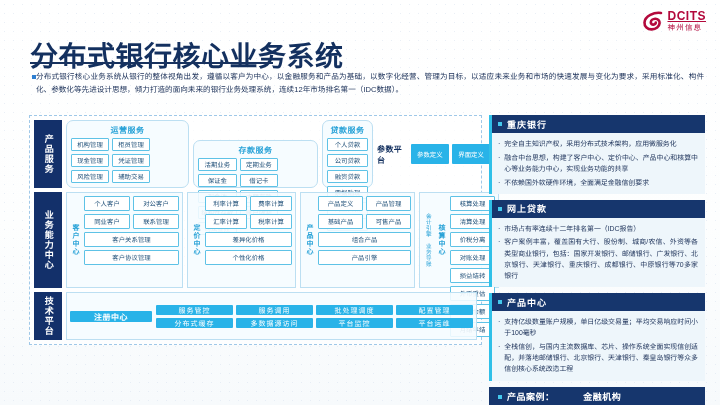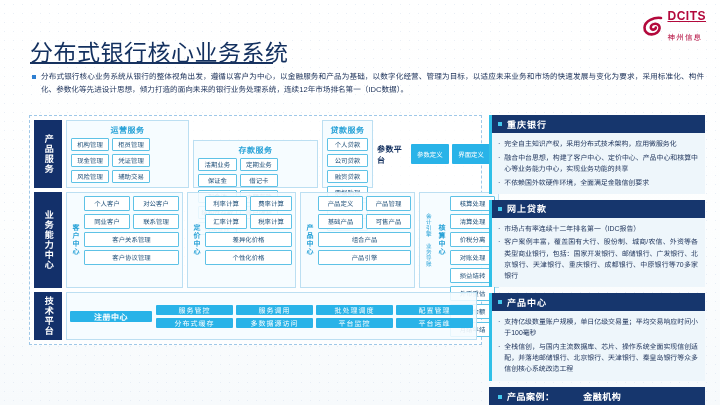--- a/index.html
+++ b/index.html
@@ -23,34 +23,34 @@
   .bg-wash{
     position:absolute;left:0;top:0;width:720px;height:405px;
     background:linear-gradient(180deg,#ffffff 0%,#fdfefe 55%,#f7fafc 100%);
   }
 
   
   .logo{position:absolute;right:14px;top:10px;display:flex;align-items:center;gap:4px;}
   .logo-mark{width:22px;height:22px;position:relative;}
   .logo-text{display:flex;flex-direction:column;line-height:1;}
   .logo-en{font-size:12px;font-weight:bold;color:#b3093c;letter-spacing:.5px;text-decoration:underline;}
-  .logo-cn{font-size:7.5px;color:#b3093c;letter-spacing:1.2px;margin-top:12px;}
+  .logo-cn{font-size:7.5px;color:#b3093c;letter-spacing:1.2px;margin-top:2px;}
 
   
   .title{
     position:absolute;left:30px;top:34px;
-    font-size:23px;font-weight:normal;color:#13305f;letter-spacing:.5px;
+    font-size:28px;font-weight:bold;color:#13305f;letter-spacing:.5px;
     white-space:nowrap;
   }
   .title-rule{
     position:absolute;left:30px;top:62px;width:243px;height:2px;background:#17325f;
   }
 
   
-  .intro{position:absolute;left:32px;top:70px;width:672px;display:flex;gap:5px;}
+  .intro{position:absolute;left:32px;top:70px;width:672px;display:flex;}
   .intro-bullet{width:4px;height:4px;background:#2e7fd1;margin-top:5px;flex:0 0 auto;}
   .intro-text{font-size:7.6px;line-height:1.75;color:#20355c;text-align:justify;}
 
   
   .arch{
     position:absolute;left:29px;top:115px;width:453px;height:230px;
     border:1px dashed #9fc8e8;background:rgba(255,255,255,.7);
     box-sizing:border-box;
   }
   .arch-inner{position:absolute;inset:4px;display:flex;flex-direction:column;gap:4px;}
@@ -61,21 +61,21 @@
     display:flex;align-items:center;justify-content:center;
     font-size:9px;font-weight:bold;line-height:1.25;letter-spacing:1px;
     writing-mode:vertical-rl;text-orientation:upright;
   }
   .band-body{flex:1;display:flex;gap:4px;}
 
   
   .row1{height:68px;}
   .grp{
     border:1px solid #bcdff2;background:rgba(245,252,255,.9);
-    border-radius:0;padding:3px 4px 4px;box-sizing:border-box;
+    border-radius:7px;padding:3px 4px 4px;box-sizing:border-box;
     display:flex;flex-direction:column;
   }
   .grp-title{
     text-align:center;font-size:8px;font-weight:bold;color:#2aa3d8;
     margin-bottom:3px;letter-spacing:.5px;
   }
   .chips{display:flex;flex-wrap:wrap;gap:3px;align-content:flex-start;flex:1;}
   .chip{
     border:1px solid #5ec2e6;background:#ffffff;color:#1f4f78;
     font-size:6.4px;display:flex;align-items:center;justify-content:center;

